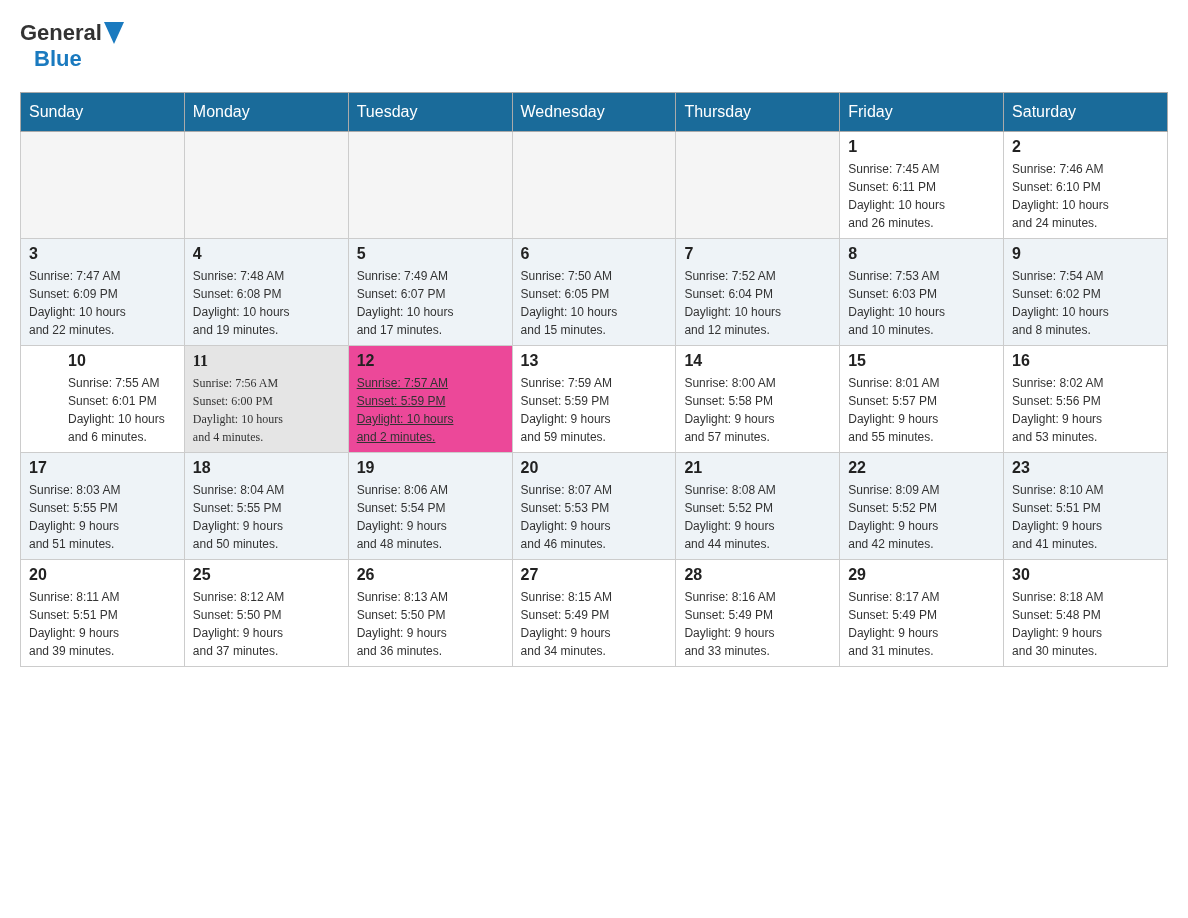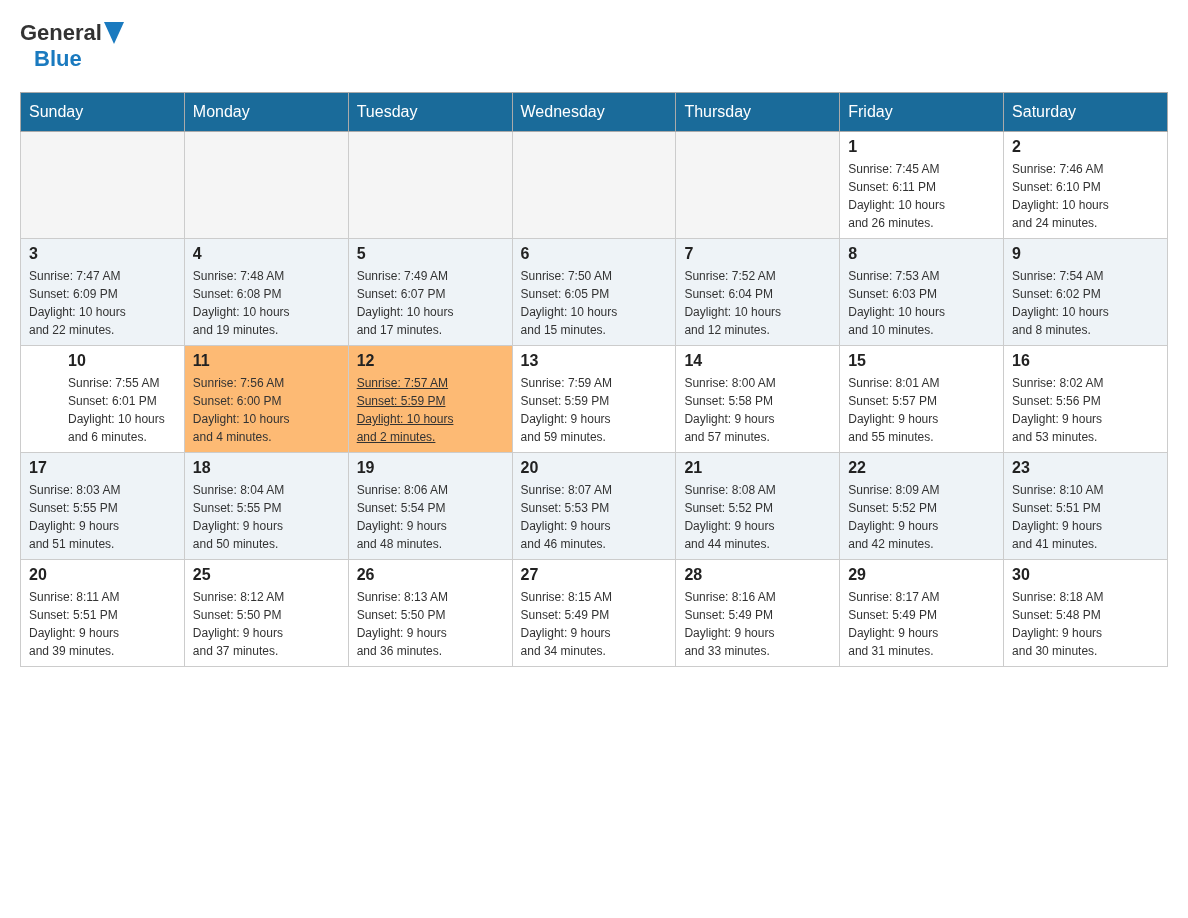--- a/index.html
+++ b/index.html
@@ -192,28 +192,28 @@
         </td>
       </tr>
       <tr class="row-week3">
         <td style="background: rgb(255, 255, 255); min-height: 110px; padding-left: 47px;">
           <div class="day-number">10</div>
           <div class="day-info" style="white-space: pre-line;">Sunrise: 7:55 AM
 Sunset: 6:01 PM
 Daylight: 10 hours
 and 6 minutes.</div>
         </td>
-        <td style="background: #fdba74; min-height: 110px;">
+        <td style="background: #e5e5e5; min-height: 110px; font-family: Liberation Serif, serif;">
           <div class="day-number">11</div>
           <div class="day-info" style="white-space: pre-line;">Sunrise: 7:56 AM
 Sunset: 6:00 PM
 Daylight: 10 hours
 and 4 minutes.</div>
         </td>
-        <td style="background: #fdba74; min-height: 110px;">
+        <td style="background: #ec4899; min-height: 110px;">
           <div class="day-number">12</div>
           <div class="day-info" style="white-space: pre-line; text-decoration: underline;">Sunrise: 7:57 AM
 Sunset: 5:59 PM
 Daylight: 10 hours
 and 2 minutes.</div>
         </td>
         <td style="background: rgb(255, 255, 255); min-height: 110px; border-radius: 30px;">
           <div class="day-number">13</div>
           <div class="day-info" style="white-space: pre-line;">Sunrise: 7:59 AM
 Sunset: 5:59 PM

